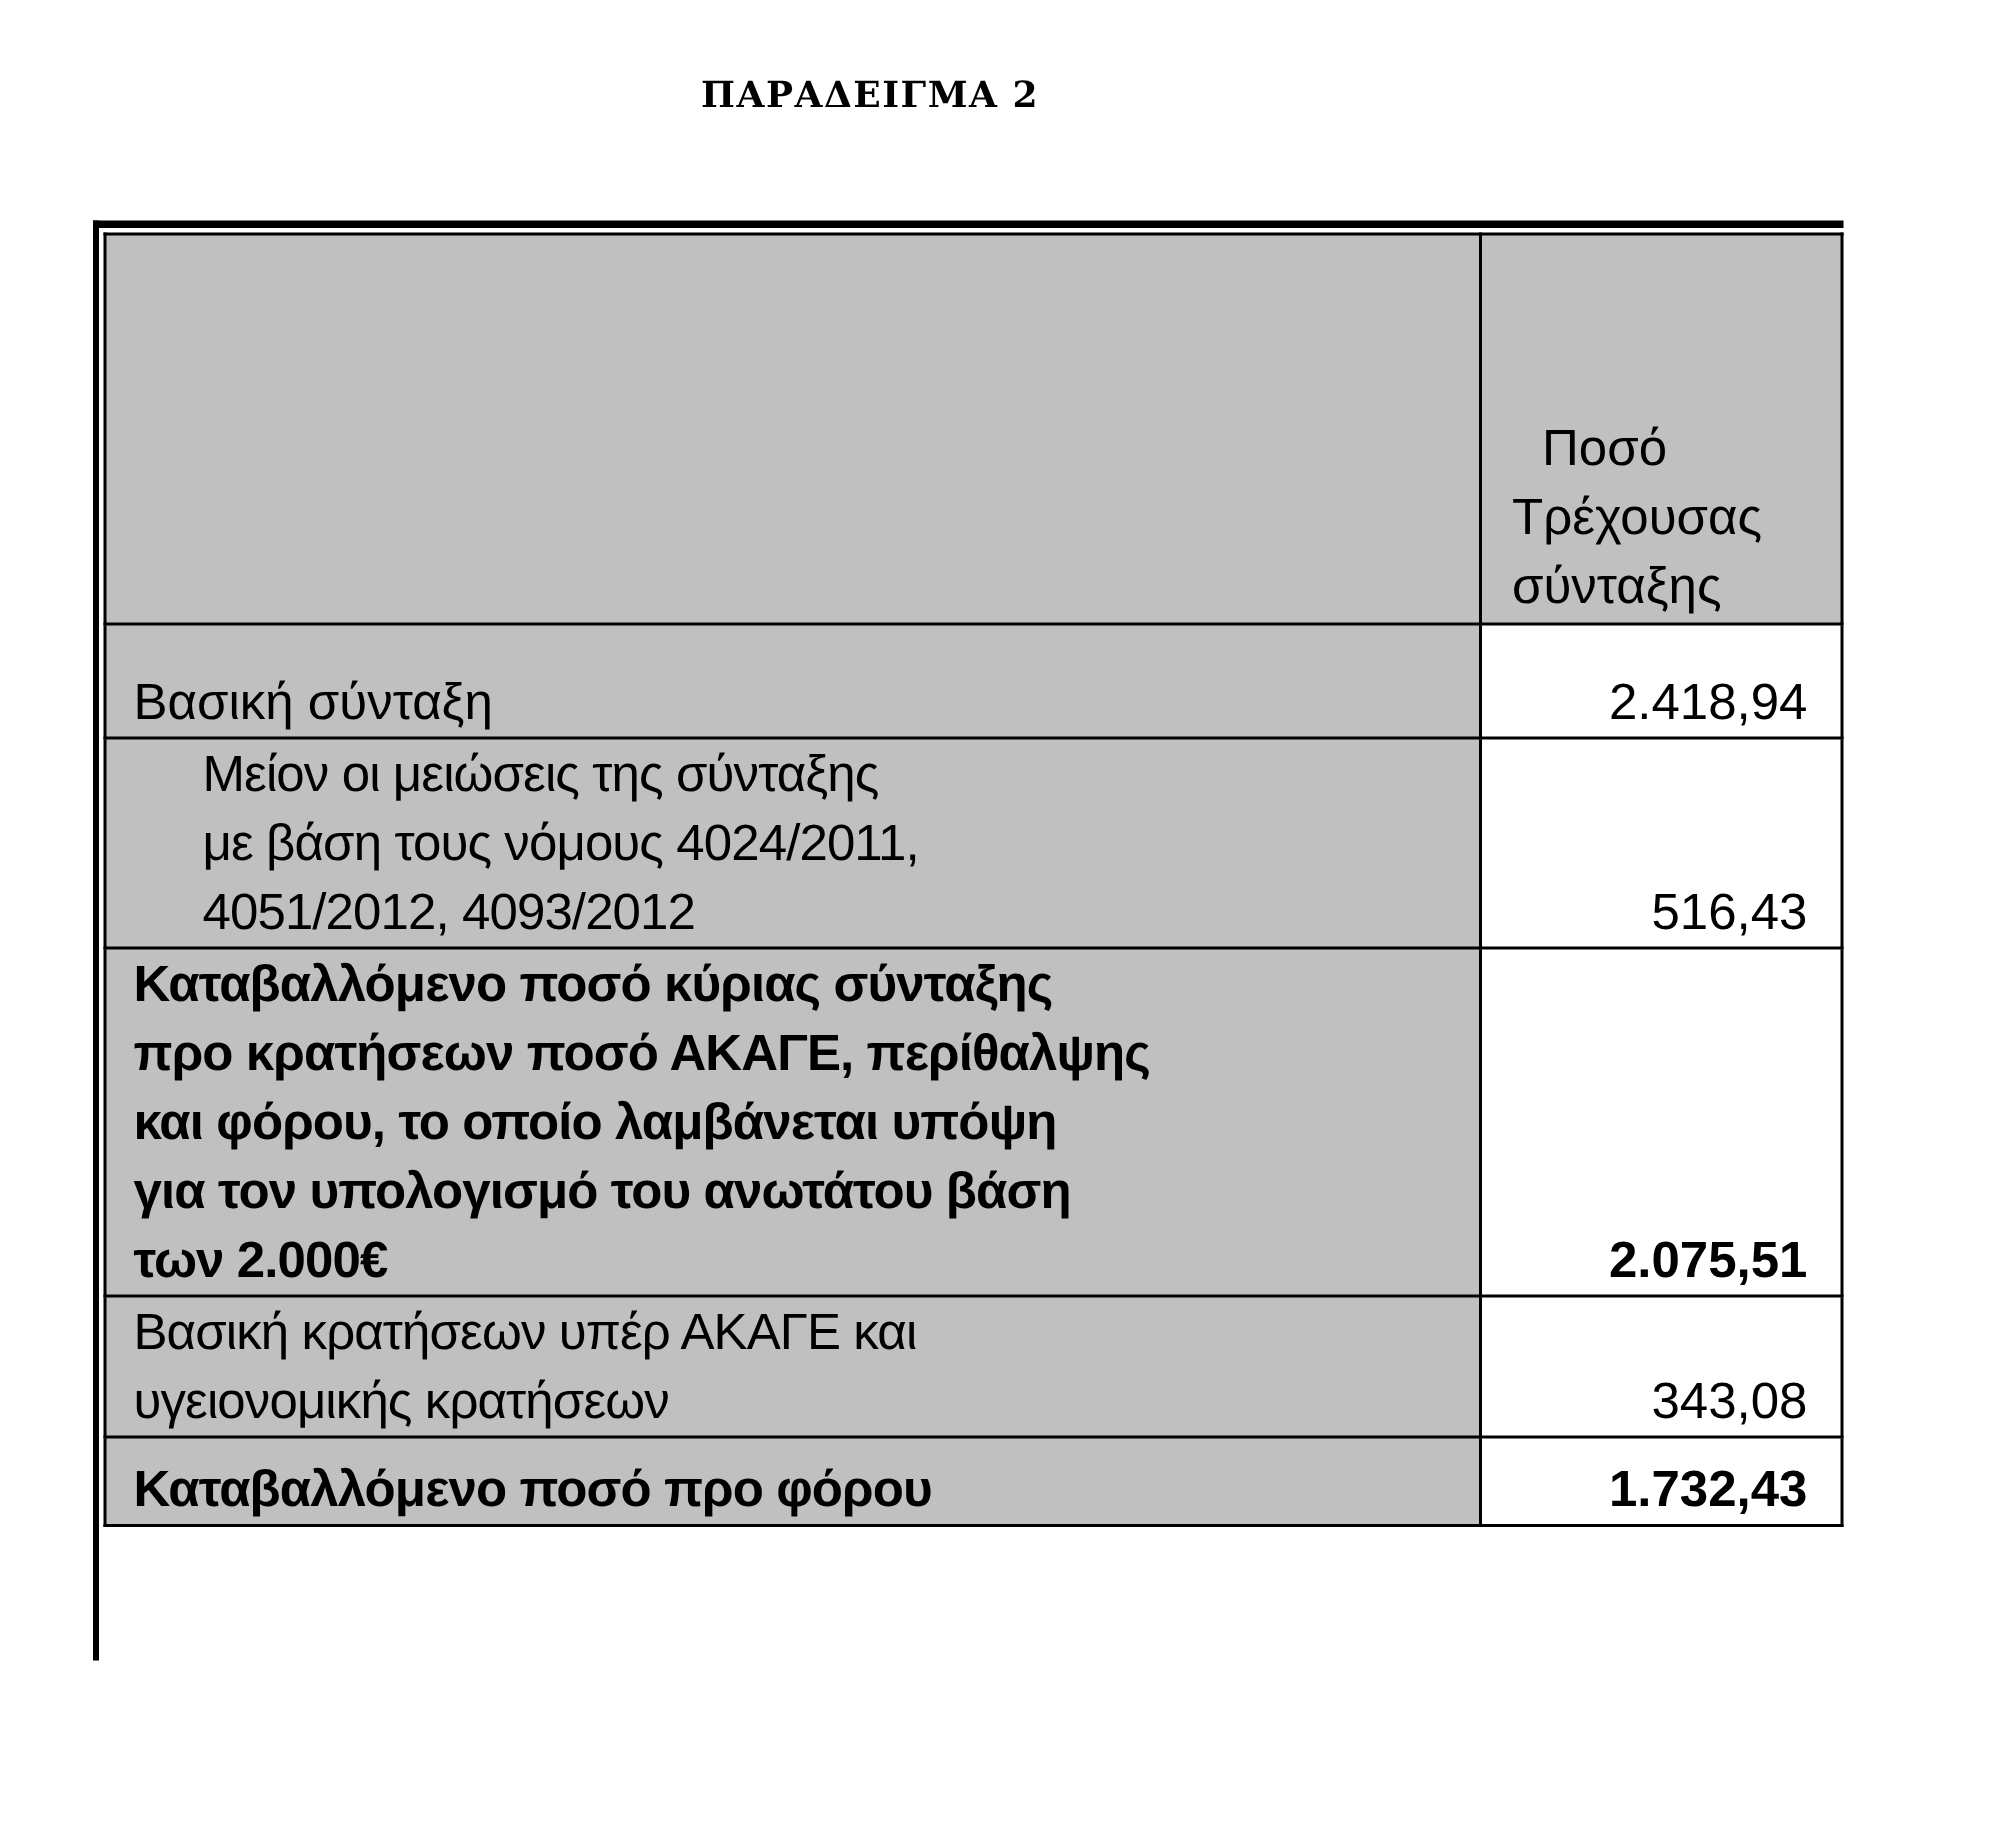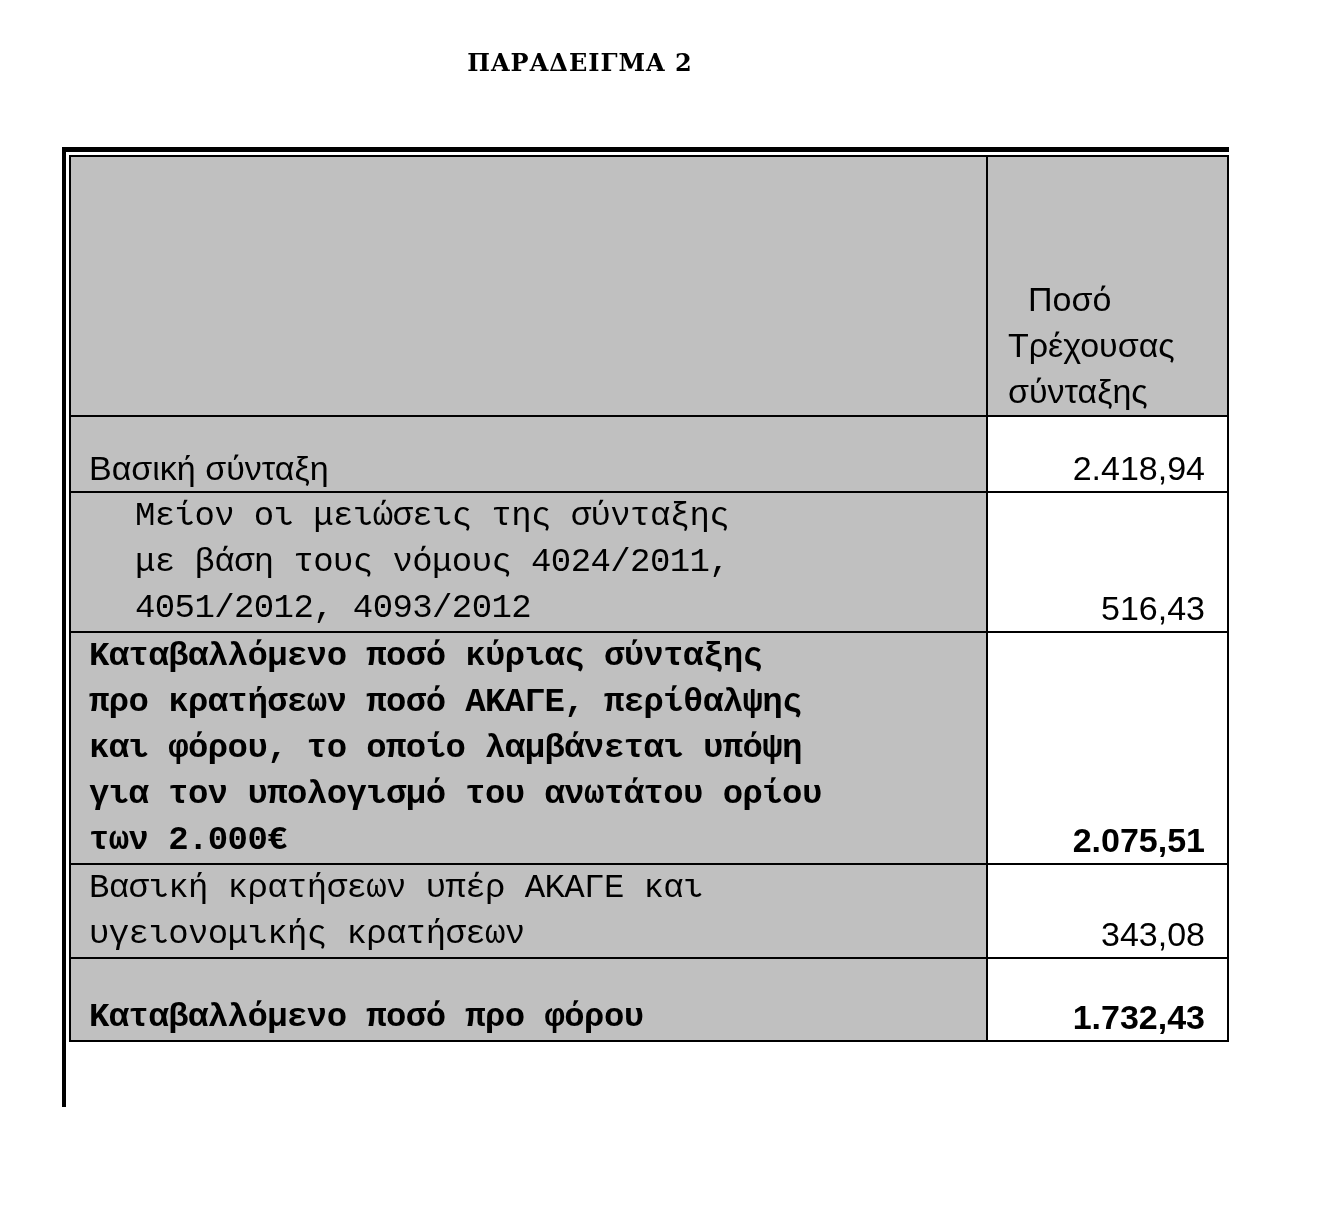--- a/index.html
+++ b/index.html
@@ -26,21 +26,21 @@
     }
     table.grid td {
       border: 2.5px solid #000;
       padding: 0; vertical-align: bottom;
     }
     table.grid td.label { background: #c0c0c0; width: 851px; padding-left: 18px; }
     table.grid td.value { background: #ffffff; text-align: right; padding-right: 22px; }
     table.grid td.value.head { background: #c0c0c0; text-align: left; padding-left: 20px; padding-right: 0; margin-left: 36px; }
     .indent { padding-left: 64px !important; }
     .bold { font-weight: bold; }
-    .condensed { letter-spacing: -0.6px; font-family: Liberation Mono, monospace; }
+    .condensed { letter-spacing: -0.6px; }
     .line { display: block; line-height: 46px; white-space: nowrap; }
     .head-text { line-height: 44px; padding-bottom: 2px; display: block; }
   </style>
 </head>
 <body>
 
 <div class="title">ΠΑΡΑΔΕΙΓΜΑ 2</div>
 
 <div class="table-wrap">
   <div class="outer-top"></div>
@@ -76,39 +76,39 @@
       <td class="value">
         <span class="line">516,43</span>
       </td>
     </tr>
 
     <tr style="height:230px;">
       <td class="label bold condensed">
         <span class="line">Καταβαλλόμενο ποσό  κύριας σύνταξης</span>
         <span class="line">προ κρατήσεων ποσό ΑΚΑΓΕ, περίθαλψης</span>
         <span class="line">και φόρου, το οποίο λαμβάνεται υπόψη</span>
-        <span class="line">για τον υπολογισμό του ανωτάτου ορίου</span>
+        <span class="line">για τον υπολογισμό του ανωτάτου βάση</span>
         <span class="line">των 2.000€</span>
       </td>
       <td class="value bold">
         <span class="line">2.075,51</span>
       </td>
     </tr>
 
     <tr style="height:93px;">
       <td class="label condensed">
         <span class="line">Βασική κρατήσεων υπέρ ΑΚΑΓΕ και</span>
         <span class="line">υγειονομικής κρατήσεων</span>
       </td>
       <td class="value">
         <span class="line">343,08</span>
       </td>
     </tr>
 
-    <tr style="height:83px;">
+    <tr style="height:59px;">
       <td class="label bold condensed">
         <span class="line">Καταβαλλόμενο ποσό προ φόρου</span>
       </td>
       <td class="value bold">
         <span class="line">1.732,43</span>
       </td>
     </tr>
   </tbody>
     </table>
 </div>

